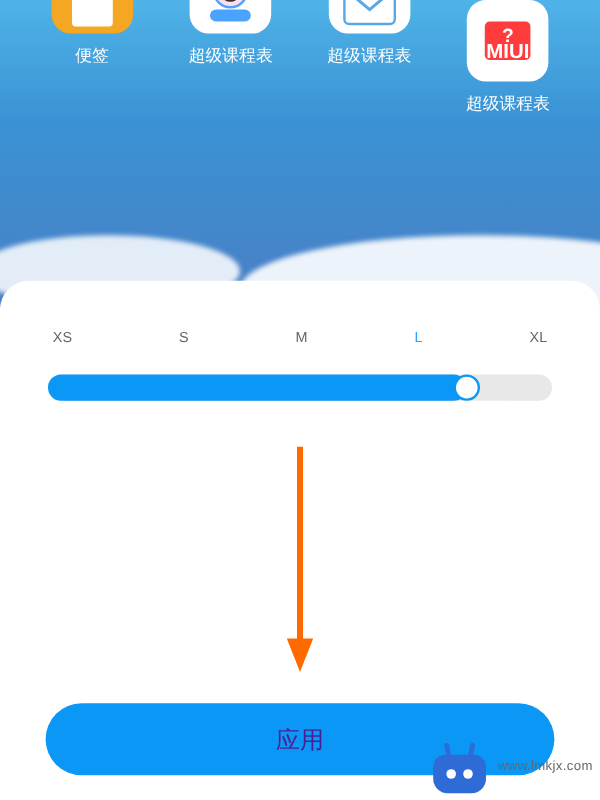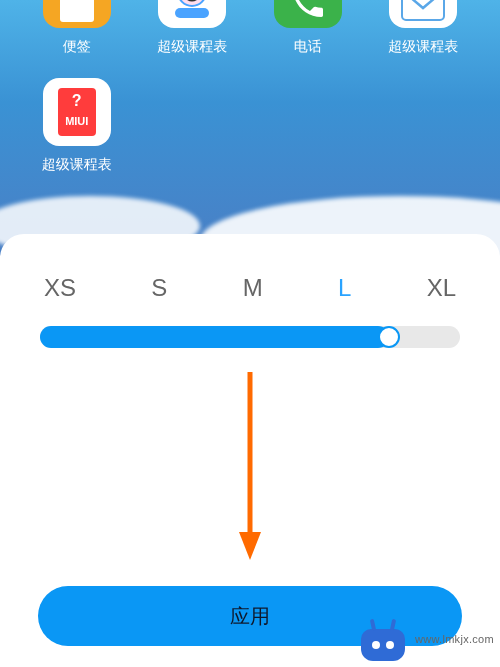--- a/index.html
+++ b/index.html
@@ -87,22 +87,22 @@
   .ic-phone svg { width: 40px; height: 40px; fill:#fff; }
 
   .ic-mail { background: #fff; }
   .ic-mail svg { width: 46px; height: 36px; }
 
   .ic-sms { background: #f5a623; }
   .ic-sms svg { width: 42px; height: 38px; fill:#fff; }
 
   .ic-miui { background: #fff; }
   .ic-miui .tag {
-    width: 38px; height: 48px; background: #ff3c3c; border-radius: 4px;
-    position: relative; color:#fff; font-size:11px; font-weight:700;
+    width: 38px; height: 32px; background: #ff3c3c; border-radius: 4px;
+    position: relative; color:#fff; font-size:17px; font-weight:700;
     display:flex; align-items:center; justify-content:center;
   }
   .ic-miui .tag::before {
     content:'?'; position:absolute; top:4px; color:#fff; font-size:16px; font-weight:700;
   }
   .ic-miui .tag span { margin-top:18px; }
 
   .ic-calc { background: #f5a623; }
   .ic-calc svg { width: 44px; height: 44px; fill:none; stroke:#fff; stroke-width:5; stroke-linecap:round; }
 
@@ -117,21 +117,21 @@
     margin-top: -22px;
     position: relative;
     z-index: 5;
     padding-top: 40px;
     height: 432px;
   }
   .sizes {
     display: flex;
     justify-content: space-between;
     padding: 0 44px;
-    font-size: 24px;
+    font-size: 12px;
     color: #555;
   }
   .sizes span { color:#666; }
   .sizes span.selected { color: #2aa3ff; }
 
   .slider-wrap {
     padding: 24px 40px 0 40px;
   }
   .slider {
     position: relative;
@@ -164,21 +164,21 @@
     pointer-events: none;
   }
 
   .apply-btn {
     position: absolute;
     bottom: 20px;
     left: 38px; right: 38px;
     height: 60px;
     border-radius: 30px;
     background: #0a97f5;
-    color: #0f172a;
+    color: #4c1d95;
     font-size: 20px;
     display: flex;
     align-items: center;
     justify-content: center;
     border: none;
     cursor: pointer;
   }
 
   .watermark {
     position: absolute;
@@ -235,28 +235,20 @@
           <circle cx="22" cy="22" r="2.5" fill="#333"></circle>
           <circle cx="32" cy="22" r="2.5" fill="#333"></circle>
           <path d="M21 30 Q27 35 33 30" stroke="#333" stroke-width="2" fill="none" stroke-linecap="round"></path>
           <path d="M16 14 Q27 6 38 14" stroke="#4aa3ff" stroke-width="3" fill="none" stroke-linecap="round"></path>
           <rect x="10" y="40" width="34" height="10" rx="5" fill="#4aa3ff"></rect>
         </svg>
       </div>
       <div class="app-label">超级课程表</div>
     </div>
 
-    <div class="app">
-      <div class="icon ic-phone cut">
-        <svg viewBox="0 0 24 24">
-            <path d="M6.6 10.8c1.4 2.8 3.8 5.2 6.6 6.6l2.2-2.2c.3-.3.7-.4 1-.3 1.1.4 2.3.6 3.6.6.6 0 1 .4 1 1V20c0 .6-.4 1-1 1C10.6 21 3 13.4 3 4c0-.6.4-1 1-1h3.5c.6 0 1 .4 1 1 0 1.2.2 2.4.6 3.6.1.4 0 .8-.3 1l-2.2 2.2z"></path>
-          </svg>
-      </div>
-      <div class="app-label">电话</div>
-    </div>
 
     <div class="app">
       <div class="icon ic-mail cut">
         <svg viewBox="0 0 46 36">
           <rect x="2" y="2" width="42" height="32" rx="4" fill="#fff" stroke="#5aa7e8" stroke-width="2"></rect>
           <path d="M4 6 L23 22 L42 6" fill="none" stroke="#5aa7e8" stroke-width="2.5" stroke-linecap="round"></path>
         </svg>
       </div>
       <div class="app-label">超级课程表</div>
     </div>

